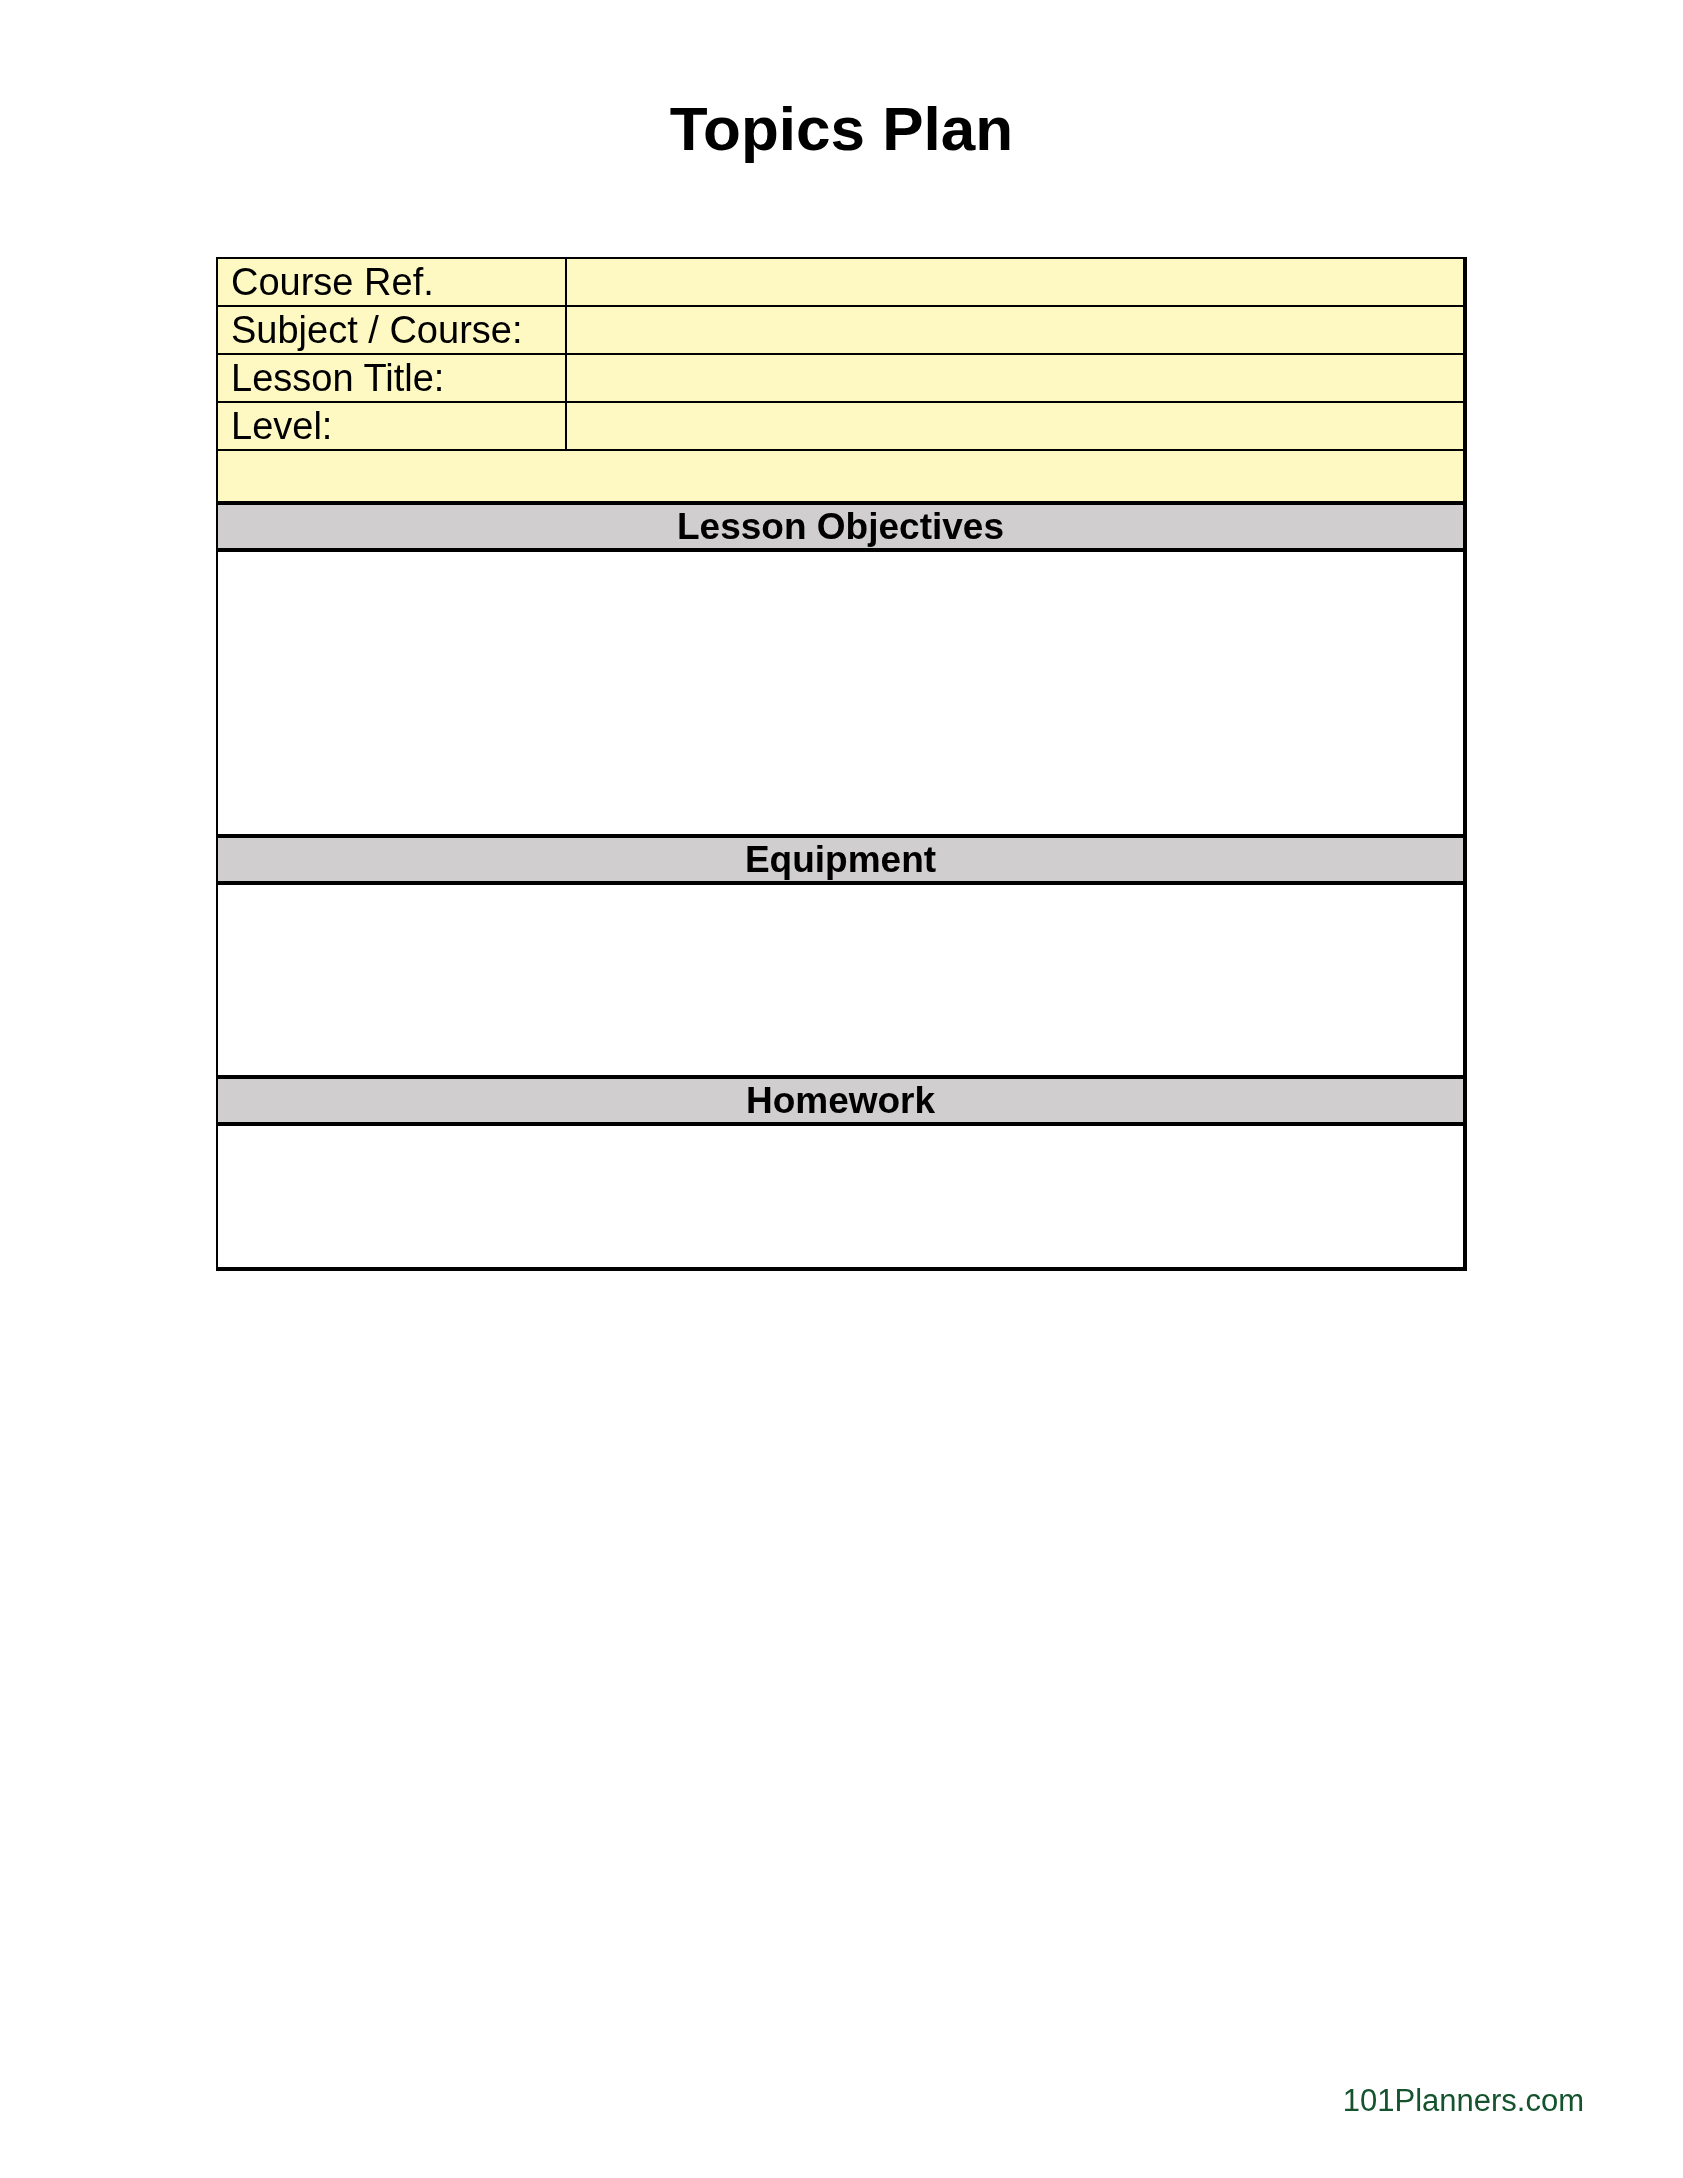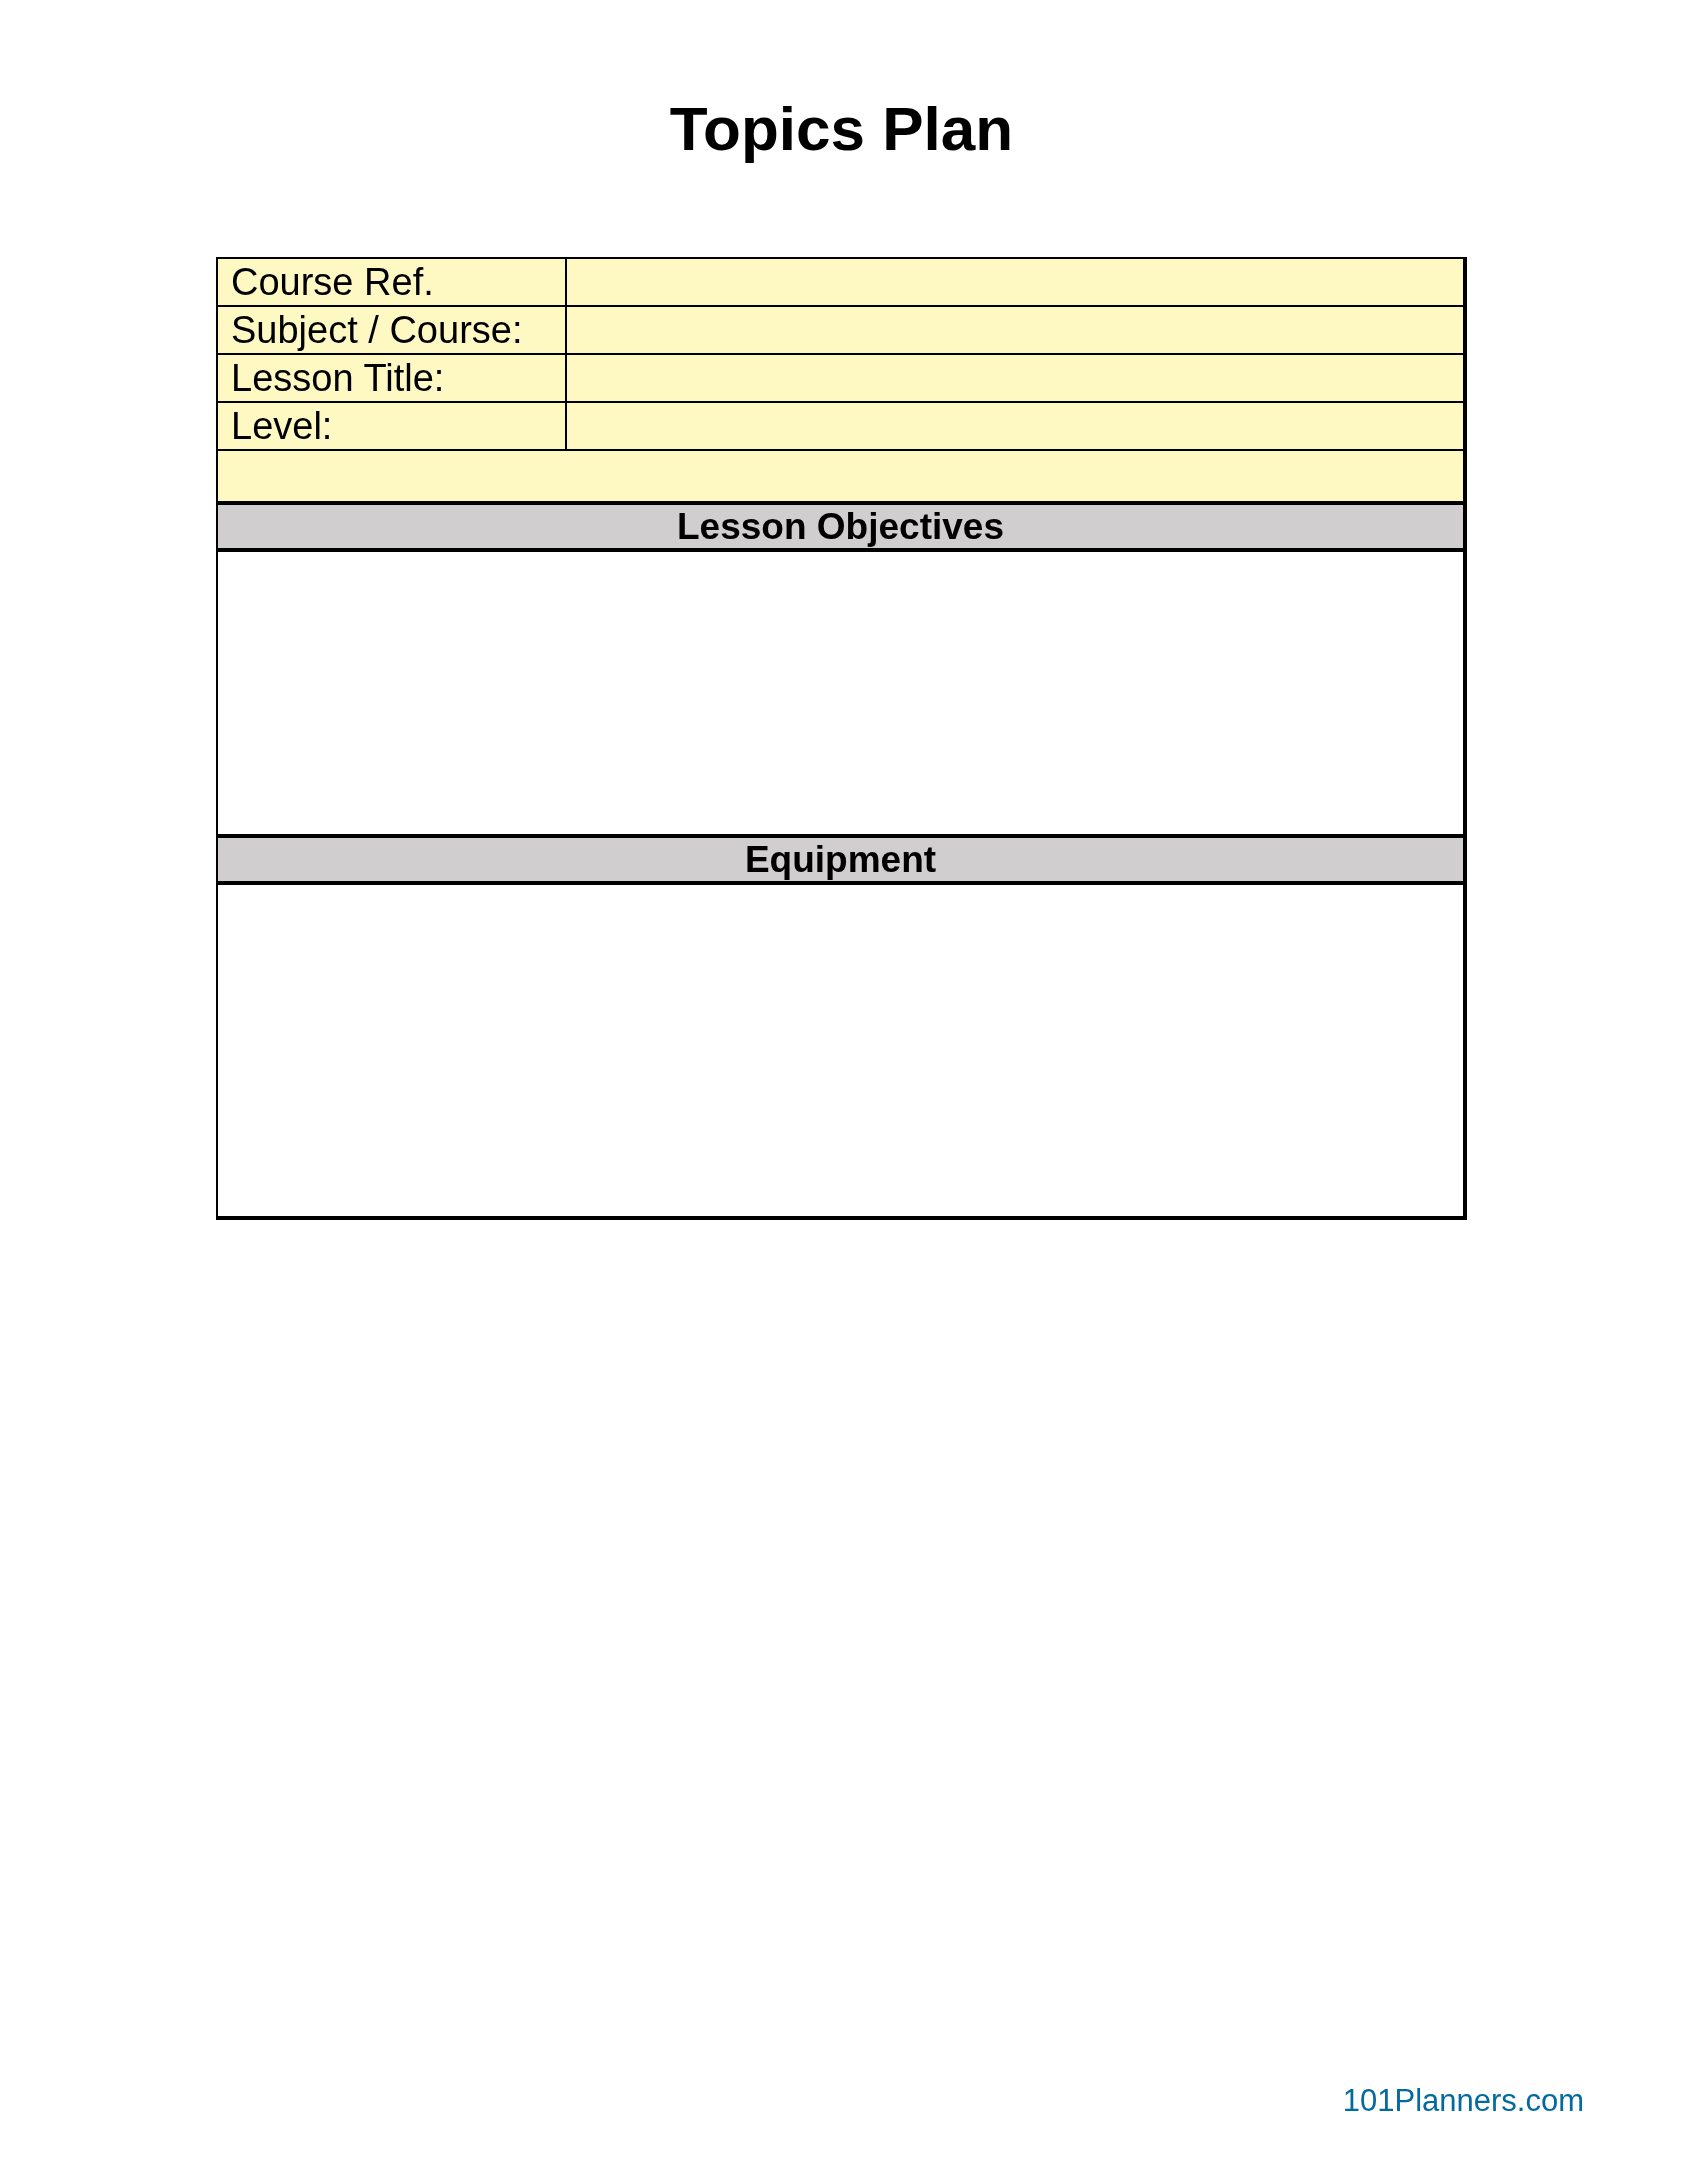--- a/index.html
+++ b/index.html
@@ -90,21 +90,21 @@
   .h-objectives  { height: 282px; }
   .h-materials   { height: 188px; }
   .h-references  { height: 190px; }
   .h-todo        { height: 186px; }
   .h-homework    { height: 141px; }
   .doc-footer {
     position: absolute;
     top: 2083px;
     right: 99px;
     font-size: 31px;
-    color: #0369a1;
+    color: #14532d;
   }
 </style>
 </head>
 <body>
 
 <div class="page">
 
   <h1 class="doc-title">Topics Plan</h1>
 
   <div class="plan-table">
@@ -139,20 +139,23 @@
 
     <div>
       <div class="section-header">
         <span>Equipment</span>
       </div>
       <div class="section-content h-references"></div>
     </div>
 
 
     <div>
+      <div class="section-header">
+        <span>Homework</span>
+      </div>
       <div class="section-content h-homework"></div>
     </div>
 
   </div>
 
   <div class="doc-footer">101Planners.com</div>
 
 </div>
 
 

